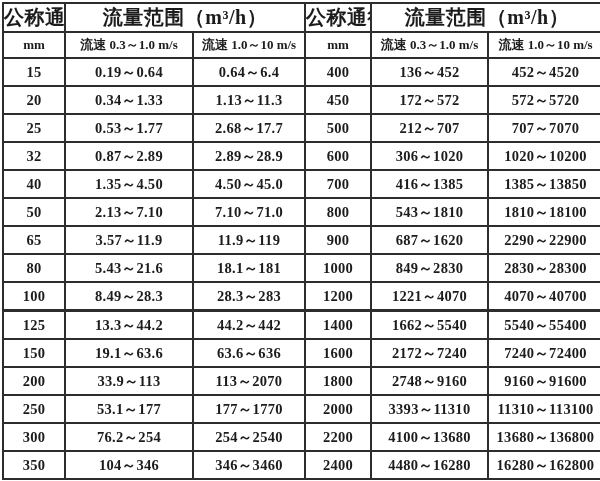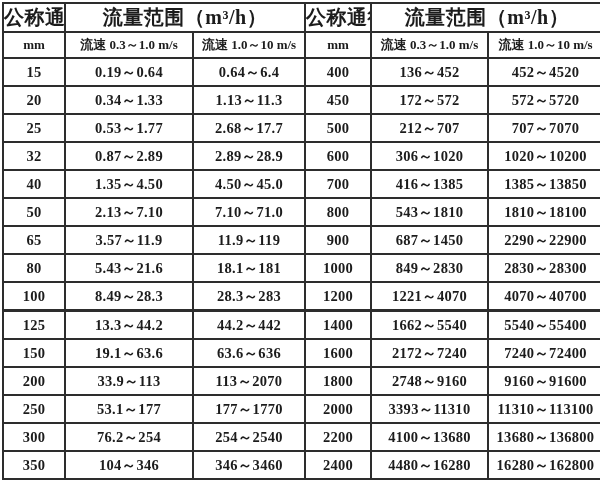--- a/index.html
+++ b/index.html
@@ -111,21 +111,21 @@
         <td>7.10～71.0</td>
         <td>800</td>
         <td>543～1810</td>
         <td>1810～18100</td>
       </tr>
     <tr>
         <td>65</td>
         <td>3.57～11.9</td>
         <td>11.9～119</td>
         <td>900</td>
-        <td>687～1450</td>
+        <td>687～1620</td>
         <td>2290～22900</td>
       </tr>
     <tr>
         <td>80</td>
         <td>5.43～21.6</td>
         <td>18.1～181</td>
         <td>1000</td>
         <td>849～2830</td>
         <td>2830～28300</td>
       </tr>

